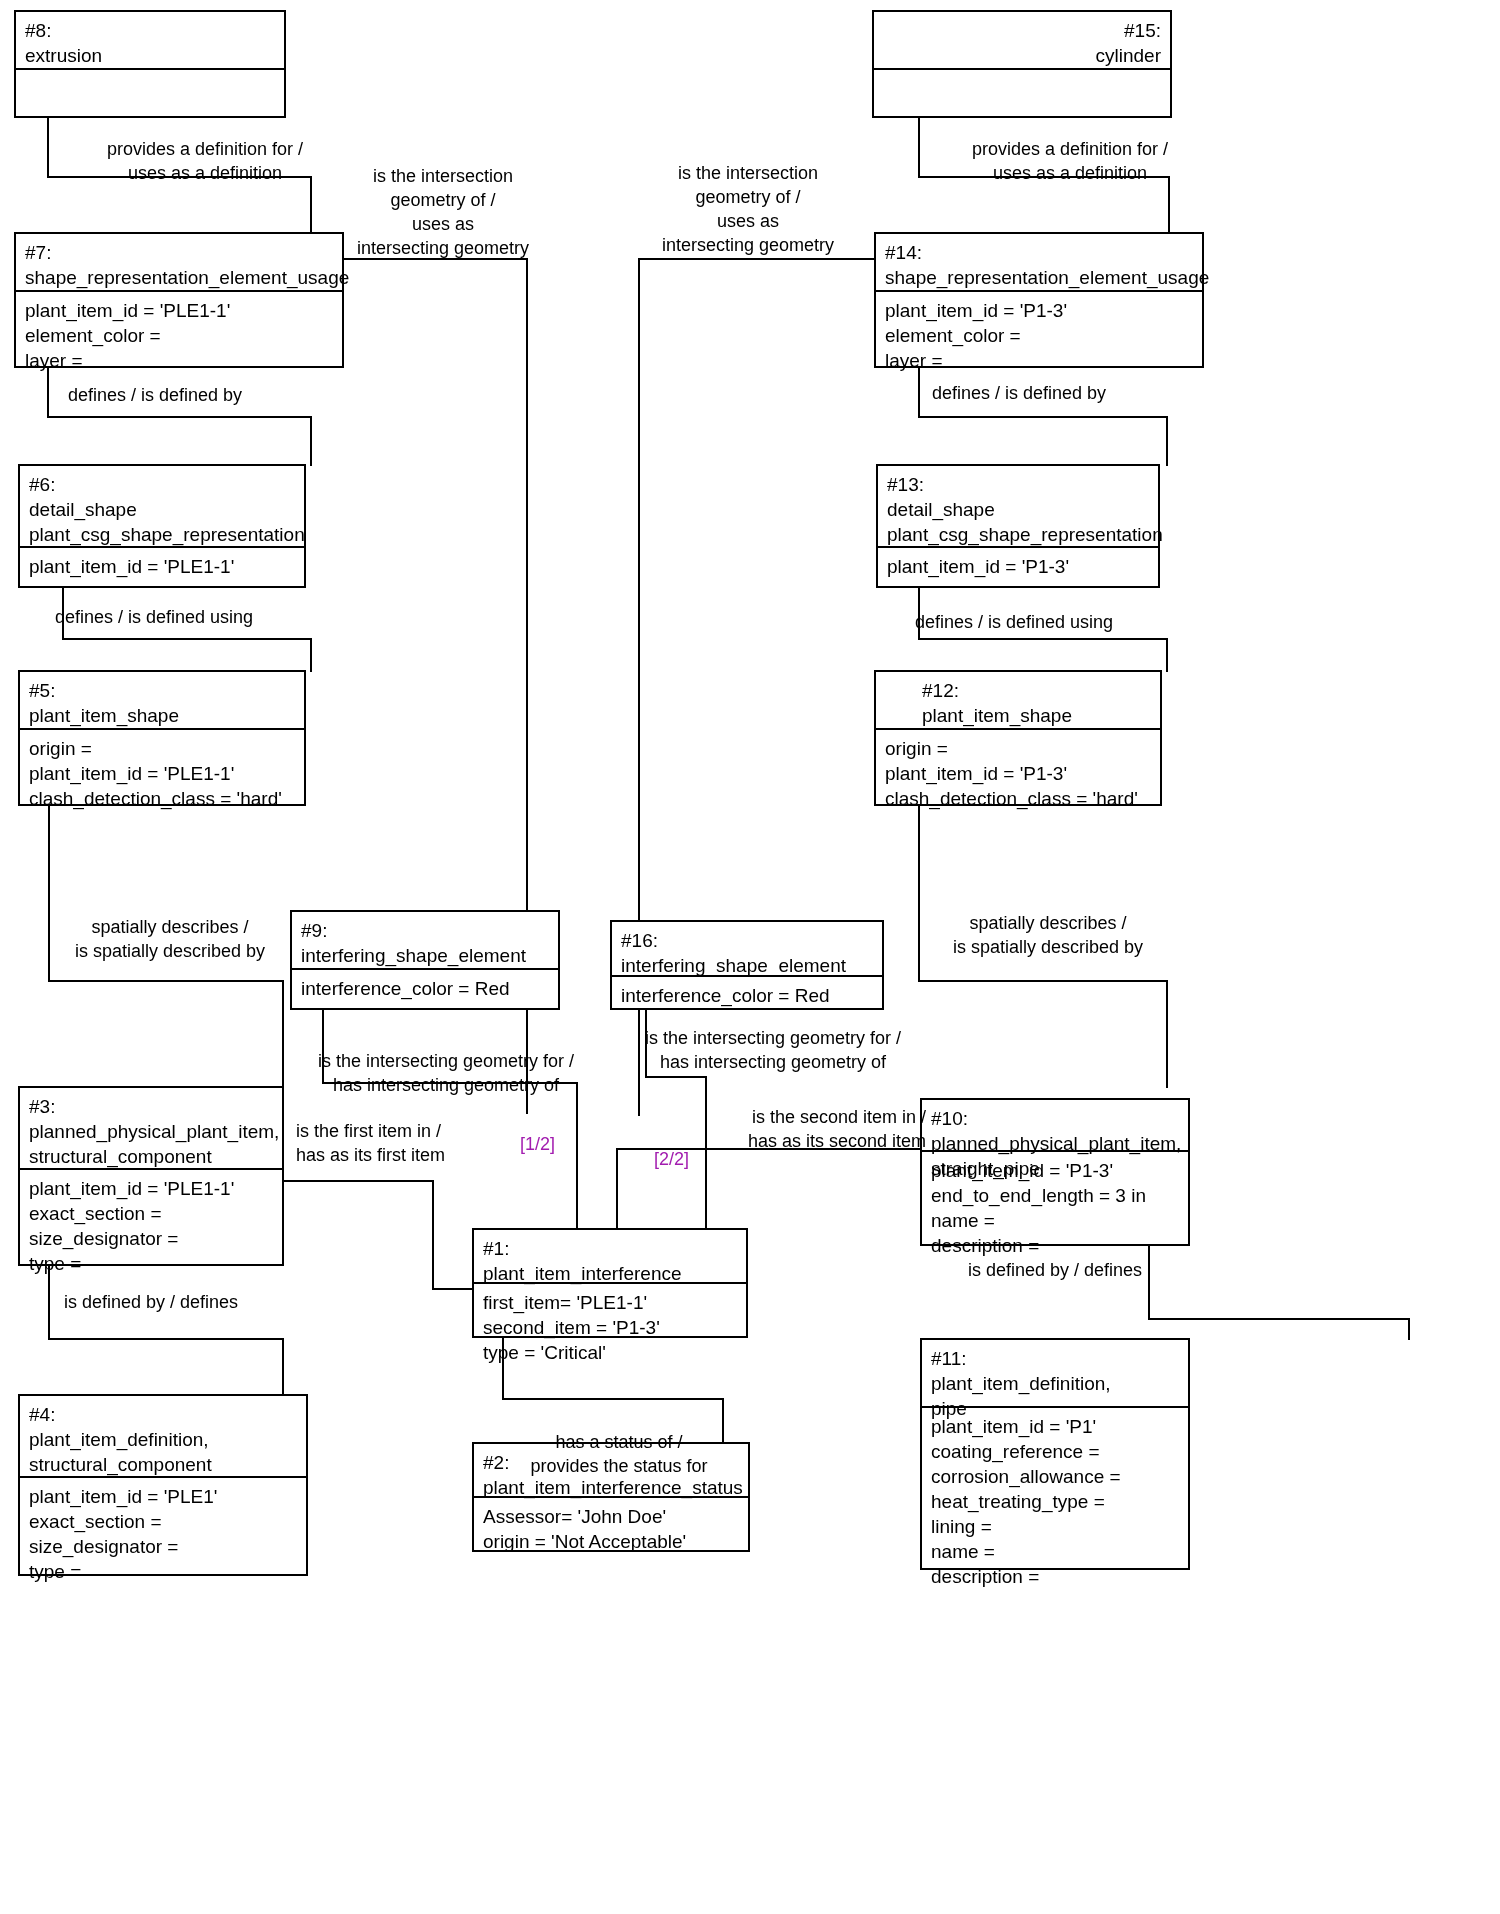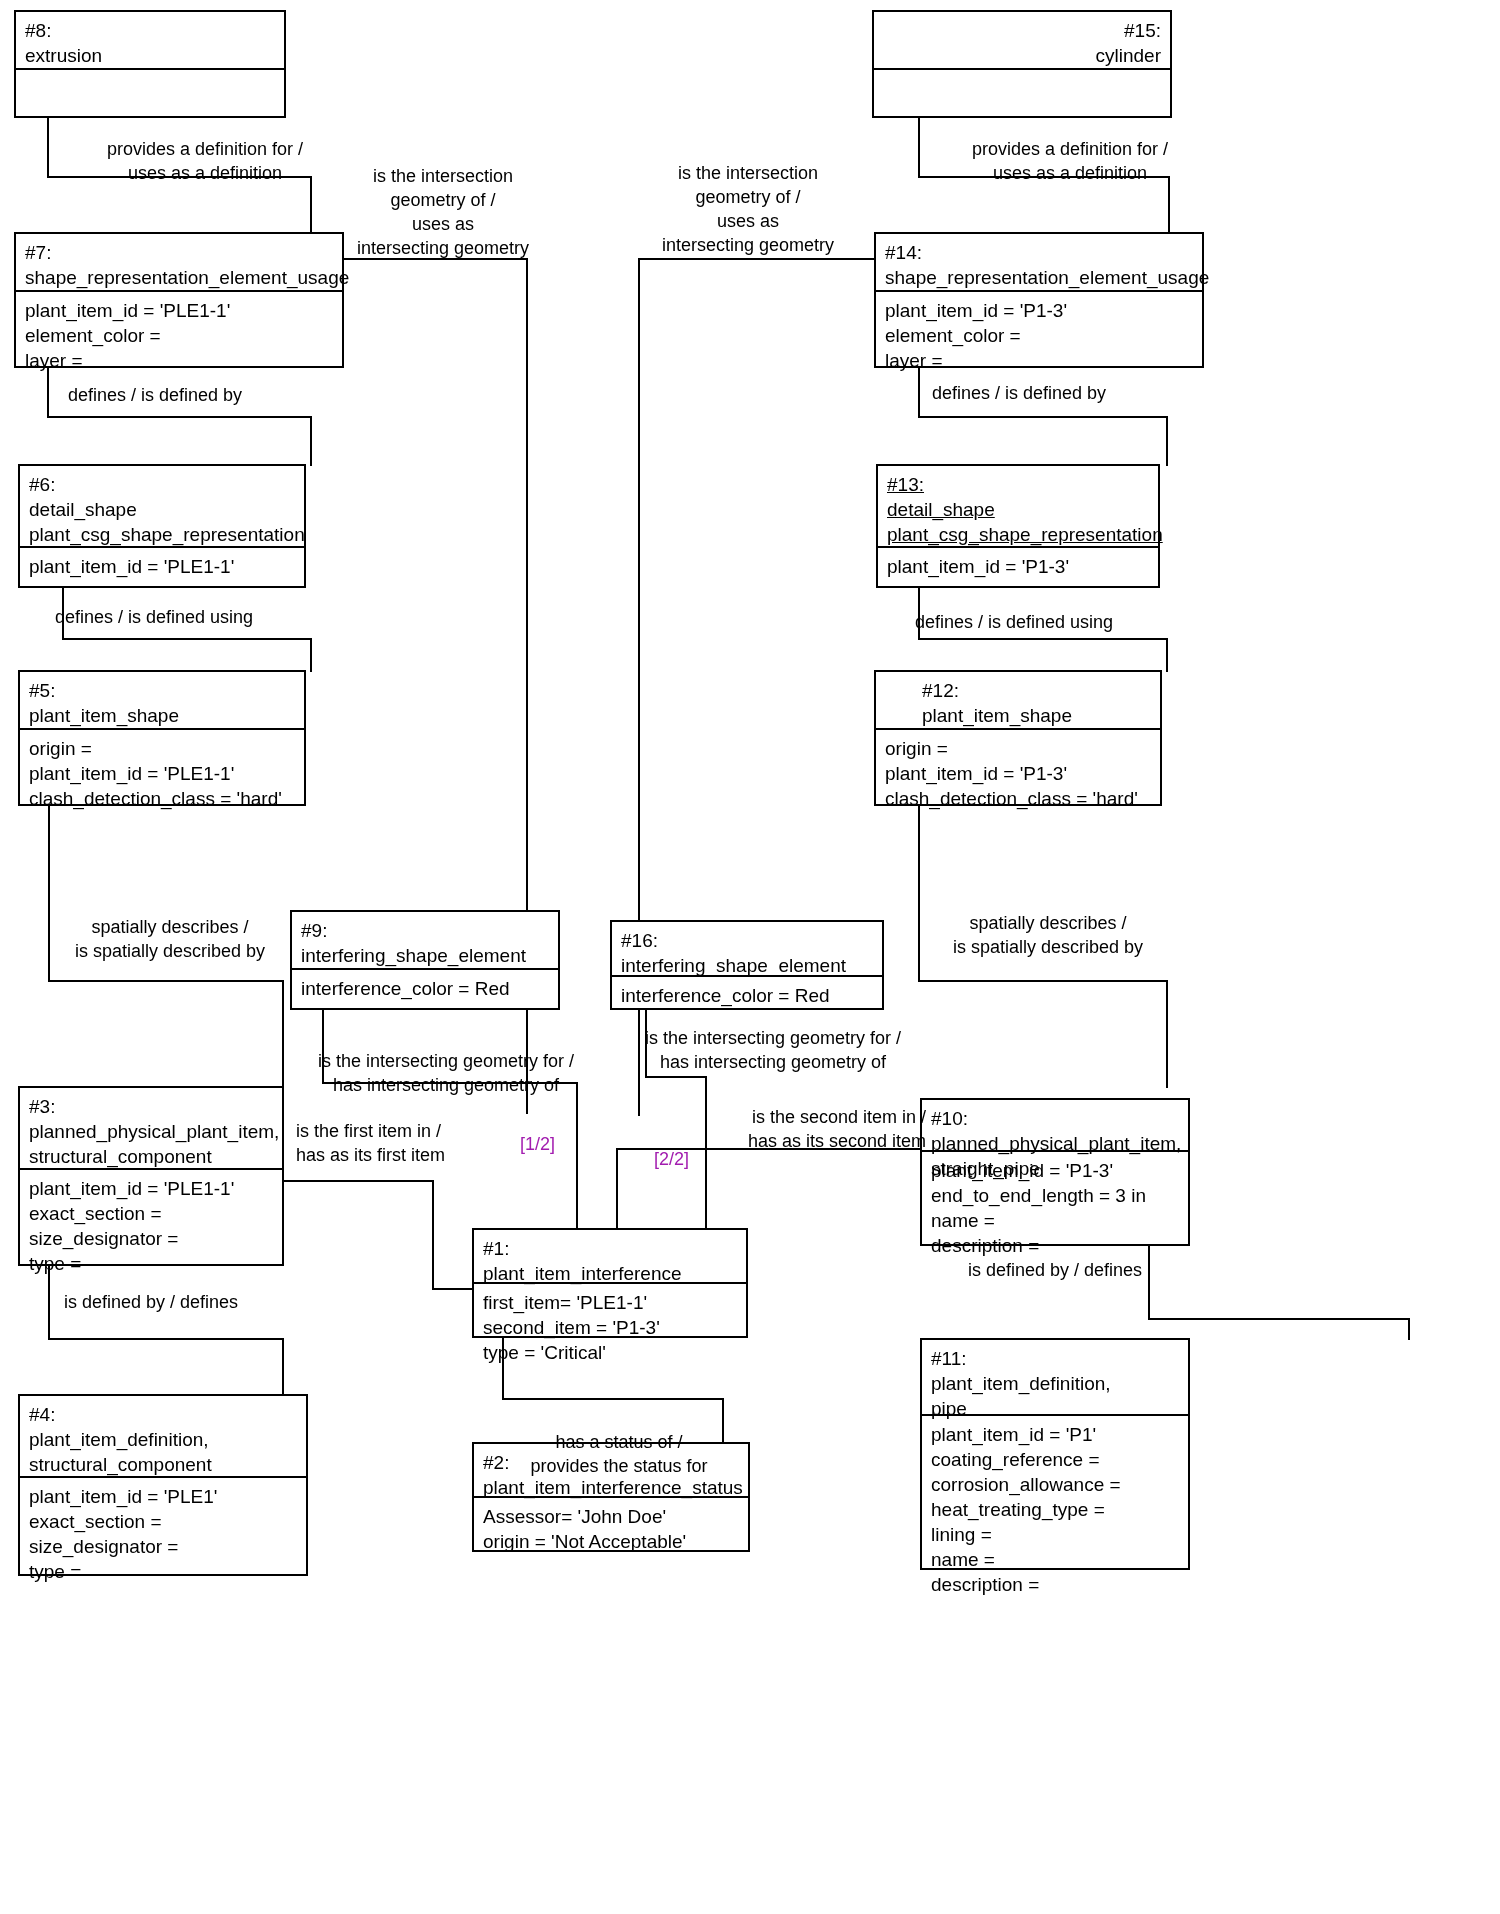--- a/index.html
+++ b/index.html
@@ -175,21 +175,21 @@
   </div>
 
   <div class="ent" style="left:18px; top:464px; width:288px; height:124px;">
     <div class="hdr" style="height:82px;">#6:
 detail_shape
 plant_csg_shape_representation</div>
     <div class="attrs">plant_item_id = 'PLE1-1'</div>
   </div>
 
   <div class="ent" style="left:876px; top:464px; width:284px; height:124px;">
-    <div class="hdr" style="height:82px;text-decoration:underline;">#13:
+    <div class="hdr" style="height:82px;">#13:
 detail_shape
 plant_csg_shape_representation</div>
     <div class="attrs">plant_item_id = 'P1-3'</div>
   </div>
 
   <div class="ent" style="left:18px; top:670px; width:288px; height:136px;">
     <div class="hdr" style="height:58px;">#5:
 plant_item_shape</div>
     <div class="attrs">origin =
 plant_item_id = 'PLE1-1'
@@ -255,21 +255,21 @@
   </div>
 
   <div class="ent" style="left:472px; top:1442px; width:278px; height:110px;">
     <div class="hdr" style="height:54px;">#2:
 plant_item_interference_status</div>
     <div class="attrs">Assessor= 'John Doe'
 origin = 'Not Acceptable'</div>
   </div>
 
   <div class="ent" style="left:920px; top:1338px; width:270px; height:232px;">
-    <div class="hdr" style="height:76px;">#11:
+    <div class="hdr" style="height:68px;">#11:
 plant_item_definition,
 pipe</div>
     <div class="attrs">plant_item_id = 'P1'
 coating_reference  =
 corrosion_allowance  =
 heat_treating_type  =
 lining  =
 name =
 description =</div>
   </div>

